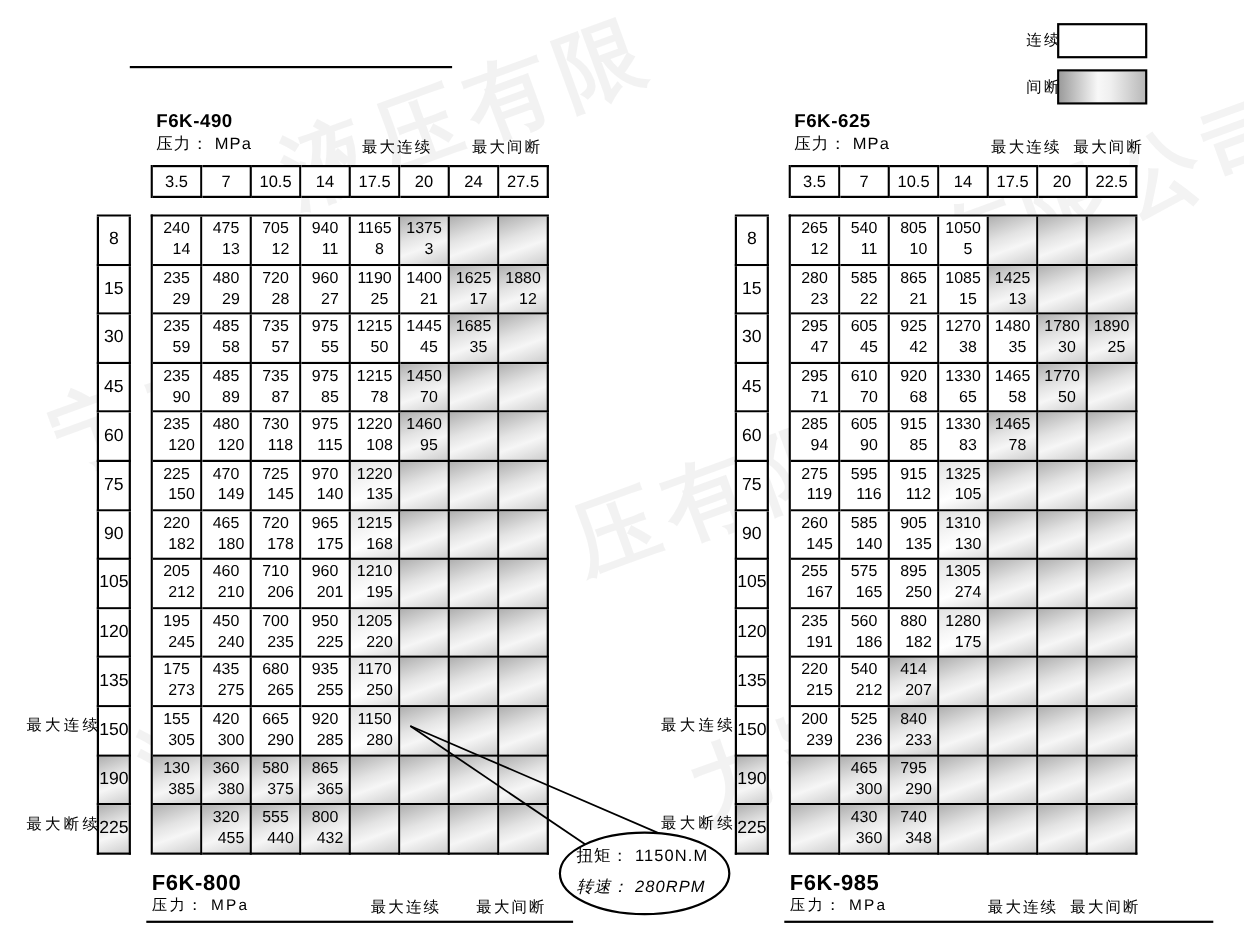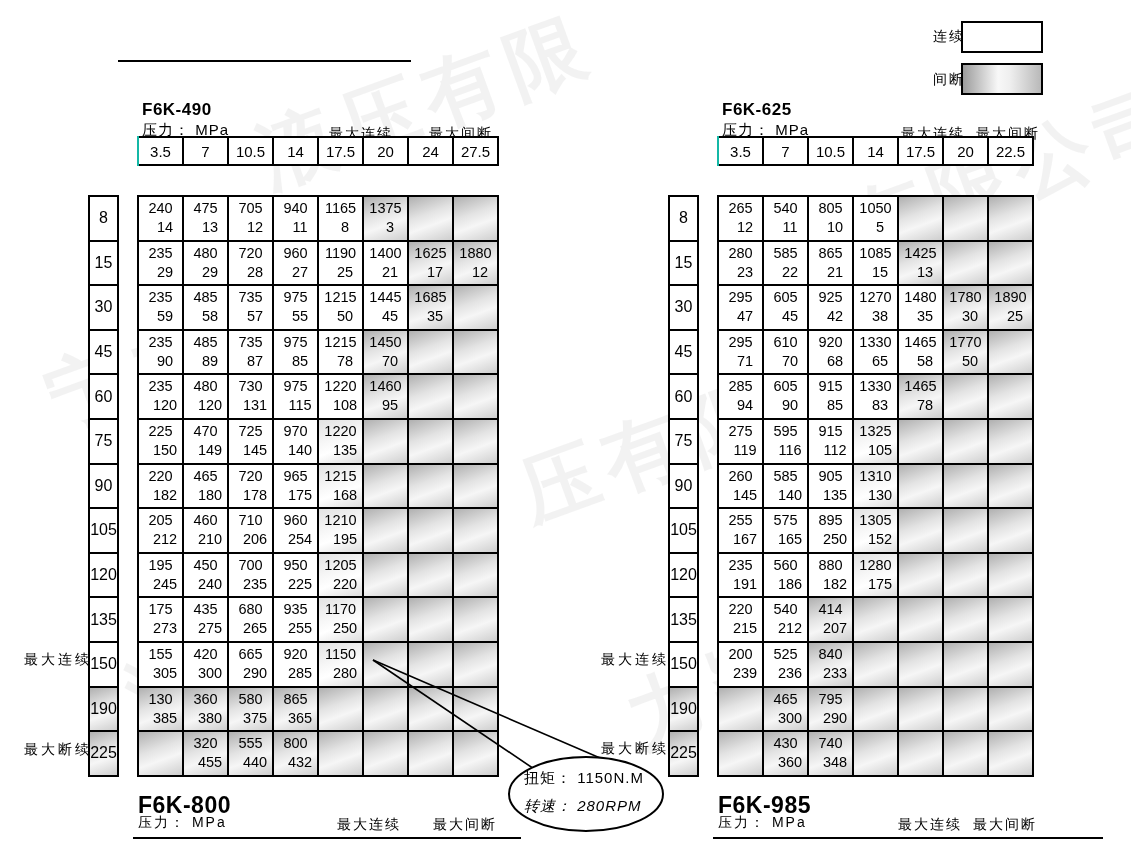--- a/index.html
+++ b/index.html
@@ -19,40 +19,40 @@
   .lg-grad{background:linear-gradient(90deg,#9c9c9c 0%,#f8f8f8 45%,#efefef 60%,#b9b9b9 100%);}
   
   .tblblock{position:absolute;top:0;height:800px;}
   #tb0{left:88px;width:430px;}
   #tb1{left:668px;width:385px;padding-left:48px;}
   .tbl-name{position:absolute;left:54px;top:100px;font-size:17px;font-weight:bold;letter-spacing:.5px;}
   .tbl-pressure{position:absolute;left:54px;top:121px;font-size:15px;letter-spacing:1px;white-space:nowrap;}
   .lbl-maxcont,.lbl-maxint{position:absolute;top:125px;font-size:14px;letter-spacing:2px;white-space:nowrap;}
   #tb0 .lbl-maxcont{left:241px;}  #tb0 .lbl-maxint{left:341px;}
   #tb1 .lbl-maxcont{left:233px;}  #tb1 .lbl-maxint{left:308px;}
-  .col-headers{position:absolute;left:49px;top:136px;display:flex;border-left:2px solid #14b8a6;}
+  .col-headers{position:absolute;left:49px;top:150px;display:flex;border-left:2px solid #000000;}
   .col-h{width:45px;height:30px;box-sizing:border-box;border:2px solid #000;border-left:none;
          display:flex;align-items:center;justify-content:center;font-size:15px;background:#fff;}
   .row-headers{position:absolute;left:0;top:195px;border-top:2px solid #000;width:31px;}
   .row-h{width:31px;height:44.6px;box-sizing:border-box;border:2px solid #000;border-top:none;
          display:flex;align-items:center;justify-content:center;font-size:16px;background:#fff;}
   .grid{position:absolute;left:49px;top:195px;border-left:2px solid #000;border-top:2px solid #000;}
   .grow{display:flex;}
   .gcell{width:45px;height:44.6px;box-sizing:border-box;border-right:2px solid #000;border-bottom:2px solid #000;
          padding-top:2px;background:#fff;}
   .cv-t{display:block;text-align:center;font-size:14.5px;line-height:19px;}
   .cv-b{display:block;text-align:center;font-size:14.5px;line-height:19px;padding-left:9px;}
   .s1{background:linear-gradient(160deg,#b0b0b0 0%,#e3e3e3 40%,#f6f6f6 62%,#cecece 100%);}
   .s2{background:linear-gradient(160deg,#e2e2e2 0%,#f6f6f6 40%,#ffffff 62%,#dedede 100%);}
   
   .side-label{position:absolute;font-size:14px;letter-spacing:3px;white-space:nowrap;}
   
   .callout-text{position:absolute;font-size:15px;letter-spacing:1px;white-space:nowrap;}
   
-  .ft-name{font-size:23px;font-weight:bold;letter-spacing:.5px;}
+  .ft-name{font-size:20px;font-weight:bold;letter-spacing:.5px;}
   .ft-lbl{font-size:14px;letter-spacing:2px;white-space:nowrap;}
   .ft-line{height:2px;background:#000;}
   svg.overlay{position:absolute;left:0;top:0;pointer-events:none;}
 </style>
 </head>
 <body>
 
 <div class="page">
 
   <div class="wm" style="left:250px;top:50px;">液压有限</div>
@@ -240,21 +240,21 @@
           <div class="gcell">
             <span class="cv-t">235</span>
             <span class="cv-b">120</span>
           </div>
           <div class="gcell">
             <span class="cv-t">480</span>
             <span class="cv-b">120</span>
           </div>
           <div class="gcell">
             <span class="cv-t">730</span>
-            <span class="cv-b">131</span>
+            <span class="cv-b">118</span>
           </div>
           <div class="gcell">
             <span class="cv-t">975</span>
             <span class="cv-b">115</span>
           </div>
           <div class="gcell">
             <span class="cv-t">1220</span>
             <span class="cv-b">108</span>
           </div>
           <div class="gcell s1">
@@ -346,21 +346,21 @@
           <div class="gcell">
             <span class="cv-t">460</span>
             <span class="cv-b">210</span>
           </div>
           <div class="gcell">
             <span class="cv-t">710</span>
             <span class="cv-b">206</span>
           </div>
           <div class="gcell">
             <span class="cv-t">960</span>
-            <span class="cv-b">254</span>
+            <span class="cv-b">201</span>
           </div>
           <div class="gcell s2">
             <span class="cv-t">1210</span>
             <span class="cv-b">195</span>
           </div>
           <div class="gcell s1">
             <span class="cv-t"></span>
             <span class="cv-b"></span>
           </div>
           <div class="gcell s1">
@@ -793,21 +793,21 @@
           <div class="gcell">
             <span class="cv-t">575</span>
             <span class="cv-b">165</span>
           </div>
           <div class="gcell">
             <span class="cv-t">895</span>
             <span class="cv-b">250</span>
           </div>
           <div class="gcell s2">
             <span class="cv-t">1305</span>
-            <span class="cv-b">152</span>
+            <span class="cv-b">274</span>
           </div>
           <div class="gcell s1">
             <span class="cv-t"></span>
             <span class="cv-b"></span>
           </div>
           <div class="gcell s1">
             <span class="cv-t"></span>
             <span class="cv-b"></span>
           </div>
           <div class="gcell s1">

